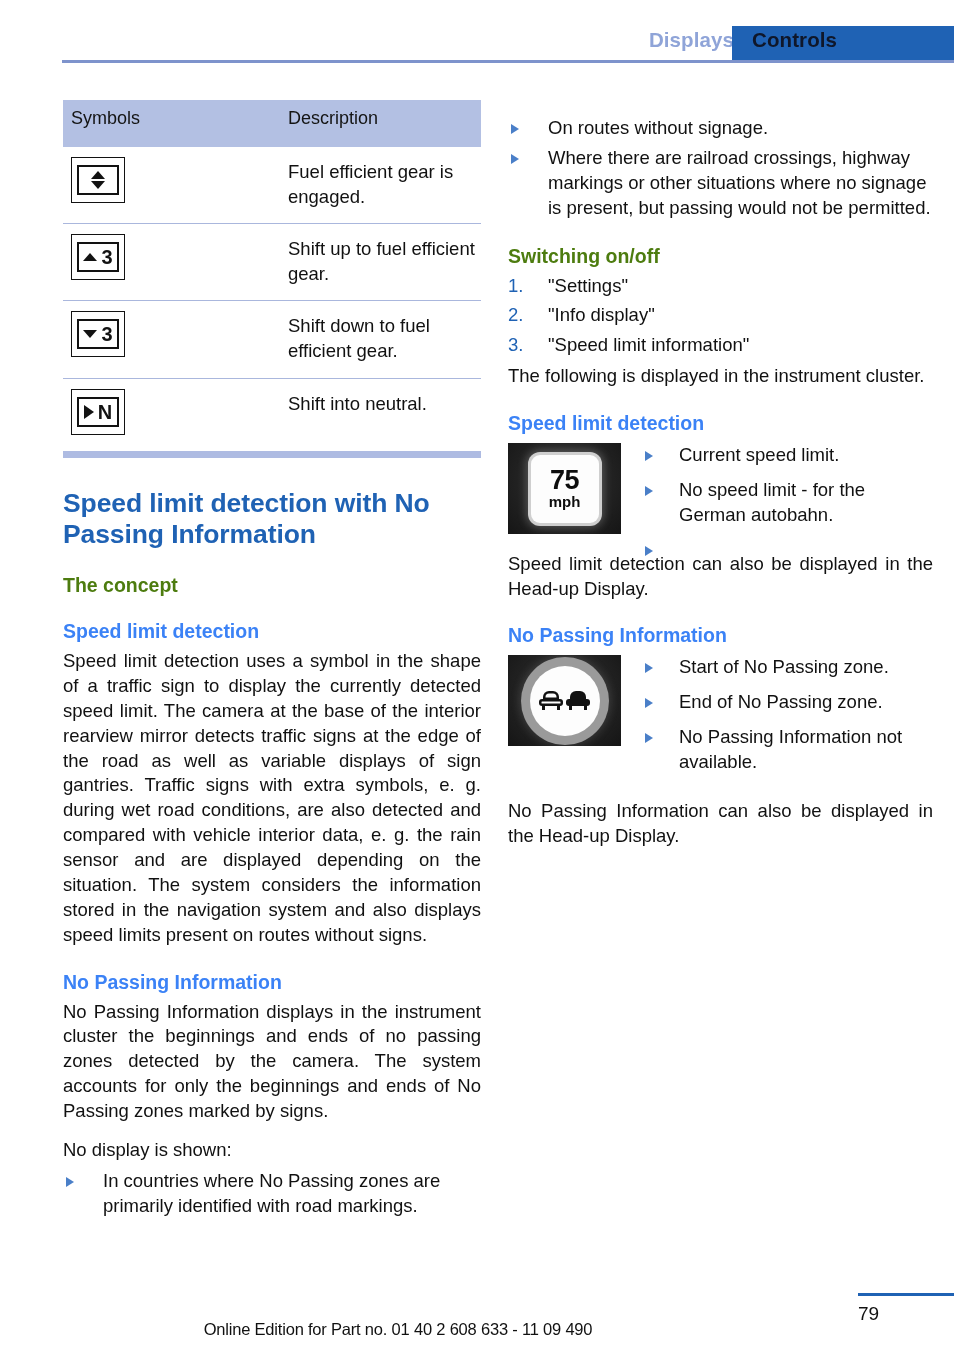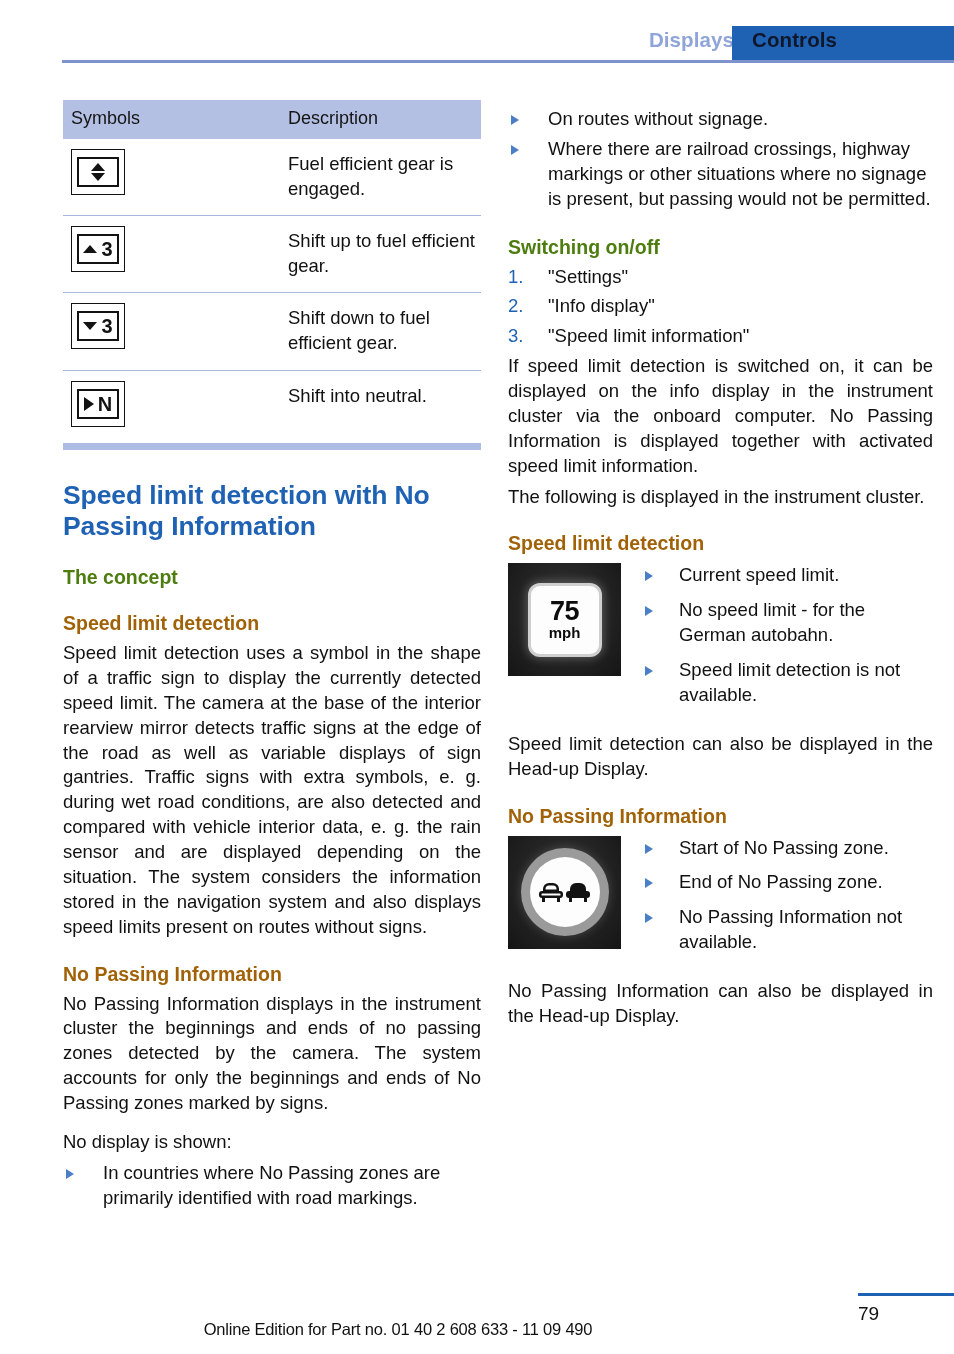--- a/index.html
+++ b/index.html
@@ -70,21 +70,21 @@
     width: 418px;
     border-collapse: collapse;
     table-layout: fixed;
   }
   .sym-table thead th {
     background: #b3c0e3;
     font-size: 18px;
     font-weight: normal;
     color: #141414;
     text-align: left;
-    padding: 8px 0 10px 8px;
+    padding: 8px 0 18px 8px;
     border: none;
   }
   .sym-table thead th.col-desc { padding-left: 16px; }
   .sym-table td {
     vertical-align: top;
     padding: 10px 0 14px 0;
     border-bottom: 1.5px solid #aab7dd;
     font-size: 18.5px;
     line-height: 1.33;
     color: #111;
@@ -150,21 +150,21 @@
   }
   h2.sub-head {
     font-size: 19.5px;
     font-weight: bold;
     color: #4d7c0f;
     margin: 24px 0 0 0;
   }
   h3.sub-sub-head {
     font-size: 19.5px;
     font-weight: bold;
-    color: #a16207;
+    color: #3b82f6;
     margin: 23px 0 0 0;
   }
   .col-right h2.sub-head:first-child { margin-top: 0; }
 
   p.body {
     font-size: 18.5px;
     line-height: 1.345;
     margin: 6px 0 0 0;
     color: #111;
     text-align: justify;
@@ -206,21 +206,21 @@
   
   .fig-row { display: flex; margin-top: 8px; }
   .fig-img { flex: 0 0 auto; }
   .fig-bullets { flex: 1 1 auto; padding-left: 22px; }
   .fig-bullets ul.tri-list { margin-top: 0; }
   .fig-bullets ul.tri-list li { padding-left: 36px; margin-bottom: 10px; }
   .fig-bullets ul.tri-list li .bullet-icon { left: 2px; top: 8px; }
 
   
   .cluster-img {
-    width: 113px; height: 113px;
+    width: 113px; height: 91px;
     background: radial-gradient(ellipse at 50% 42%, #3b3b3b 0%, #262626 45%, #151515 100%);
     position: relative;
     overflow: hidden;
   }
   .speed-sign {
     position: absolute;
     left: 50%; top: 50%;
     transform: translate(-50%, -50%);
     width: 68px; height: 68px;
     border-radius: 9px;
@@ -390,21 +390,21 @@
   <ul class="tri-list">
     <li>
       <span class="bullet-icon"></span>
       <span>In countries where No Passing zones are primarily identified with road markings.</span>
     </li>
   </ul>
 </div>
 
 <div class="col-right">
 
-  <ul class="tri-list" style="margin-top:7px;">
+  <ul class="tri-list" style="margin-top:16px;">
     <li>
       <span class="bullet-icon"></span>
       <span>On routes without signage.</span>
     </li>
     <li>
       <span class="bullet-icon"></span>
       <span>Where there are railroad crossings, highway markings or other situations where no signage is present, but passing would not be permitted.</span>
     </li>
   </ul>
 
@@ -416,21 +416,20 @@
     </li>
     <li>
       <span class="num">2.</span>
       <span>"Info display"</span>
     </li>
     <li>
       <span class="num">3.</span>
       <span>"Speed limit information"</span>
     </li>
   </ol>
-  <p class="body tight">If speed limit detection is switched on, it can be displayed on the info display in the instrument cluster via the onboard computer. No Passing Information is displayed together with activated speed limit information.</p>
 
   <p class="body">The following is displayed in the instrument cluster.</p>
 
   <h3 class="sub-sub-head">Speed limit detection</h3>
   <div class="fig-row">
     <div class="fig-img">
       <div class="cluster-img">
         <div class="speed-sign">
           <div class="speed-num">75</div>
           <div class="speed-unit">mph</div>
@@ -442,21 +441,20 @@
         <li>
           <span class="bullet-icon"></span>
           <span>Current speed limit.</span>
         </li>
         <li>
           <span class="bullet-icon"></span>
           <span>No speed limit - for the German autobahn.</span>
         </li>
         <li>
           <span class="bullet-icon"></span>
-          <span>Speed limit detection is not available.</span>
         </li>
       </ul>
     </div>
   </div>
   <p class="body nogap">Speed limit detection can also be displayed in the Head-up Display.</p>
 
   <h3 class="sub-sub-head">No Passing Information</h3>
   <div class="fig-row">
     <div class="fig-img">
       <div class="cluster-img">

